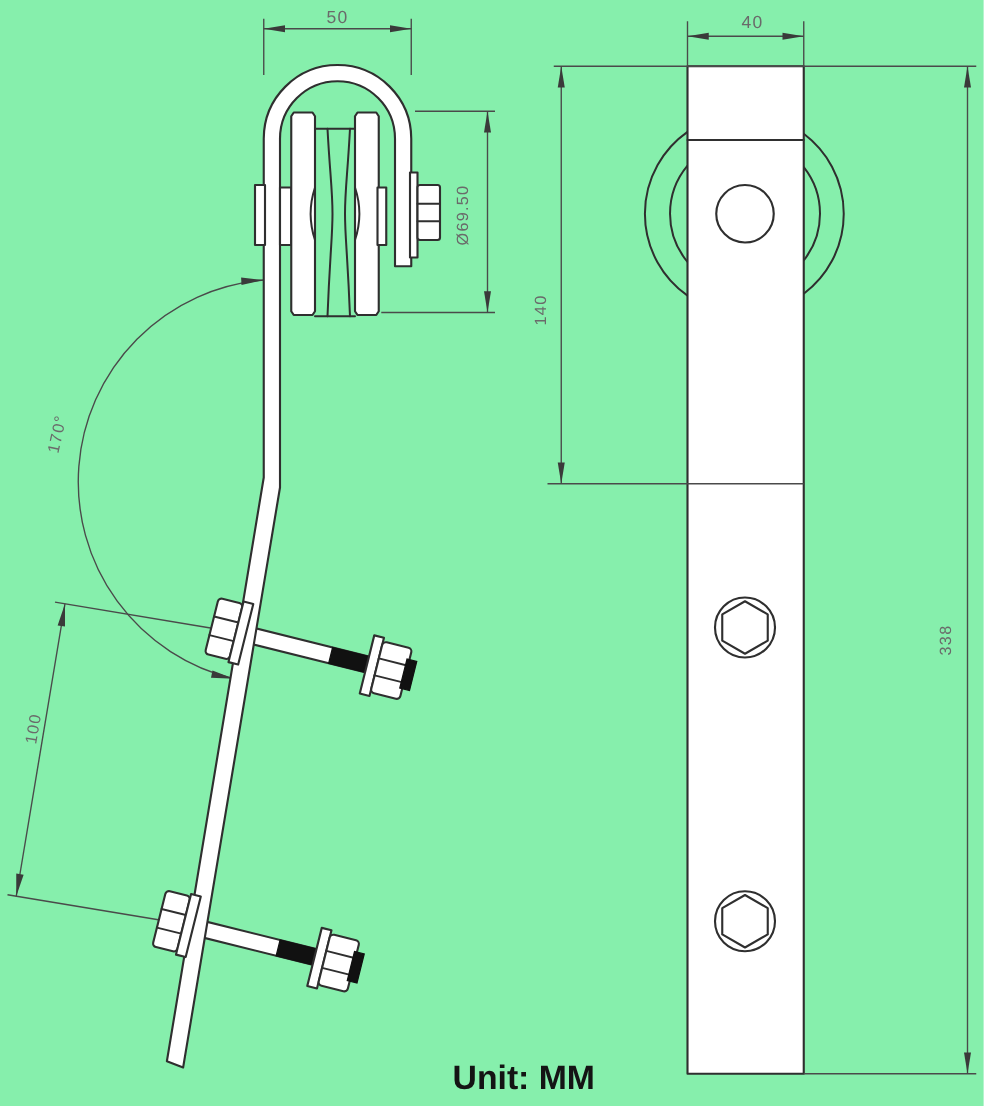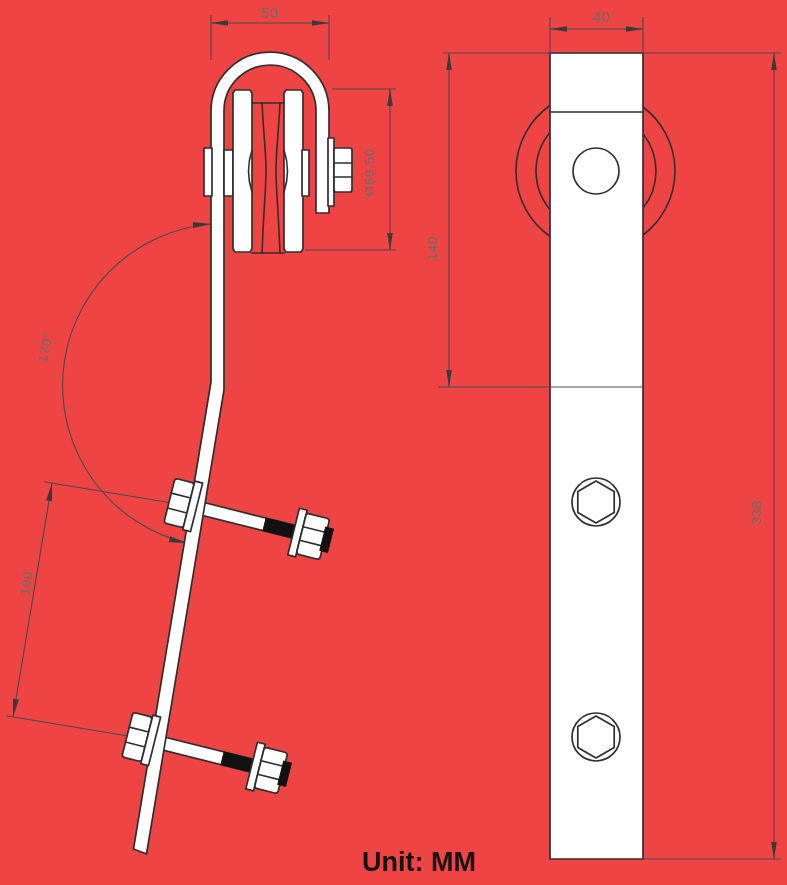--- a/index.html
+++ b/index.html
@@ -1,19 +1,19 @@
 <!DOCTYPE html>
 <html><head>
 <meta charset="utf-8">
 <style>
   html,body{margin:0;padding:0;background:#fbfbfb;}
   .sheet{
     position:relative;
     width:787px;height:885px;
-    background:#ef4444;
+    background:#86efac;
     overflow:hidden;
     font-family:"Liberation Sans", sans-serif;
   }
   svg{display:block;}
   .part{fill:#ffffff;stroke:#2f2f2f;stroke-width:1.7;stroke-linejoin:round;}
   .partline{fill:none;stroke:#2f2f2f;stroke-width:1.6;stroke-linecap:round;}
   .thin{fill:none;stroke:#4a4a4a;stroke-width:1.1;}
   .dimline{fill:none;stroke:#4a4a4a;stroke-width:1.1;}
   .arrow{fill:#3a3a3a;stroke:none;}
   .black{fill:#111111;stroke:#111111;stroke-width:1;}

